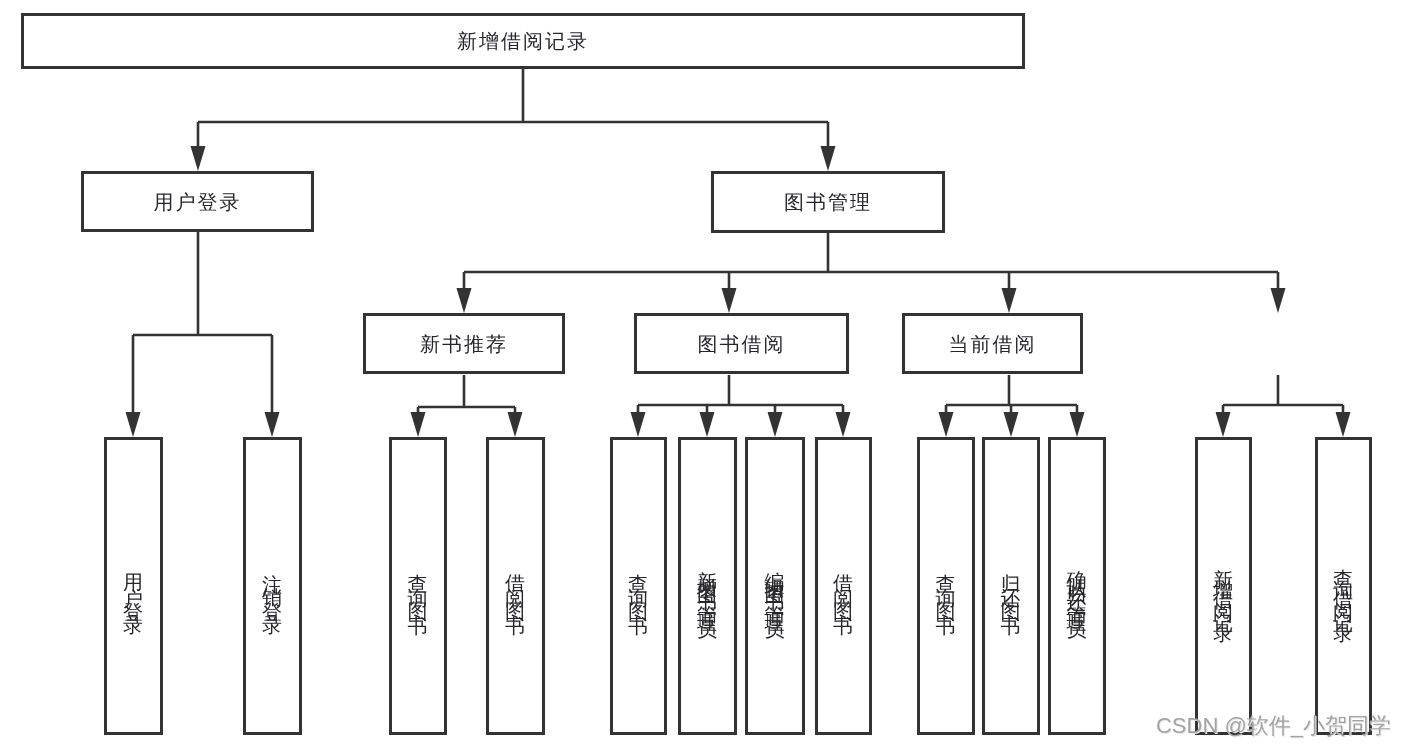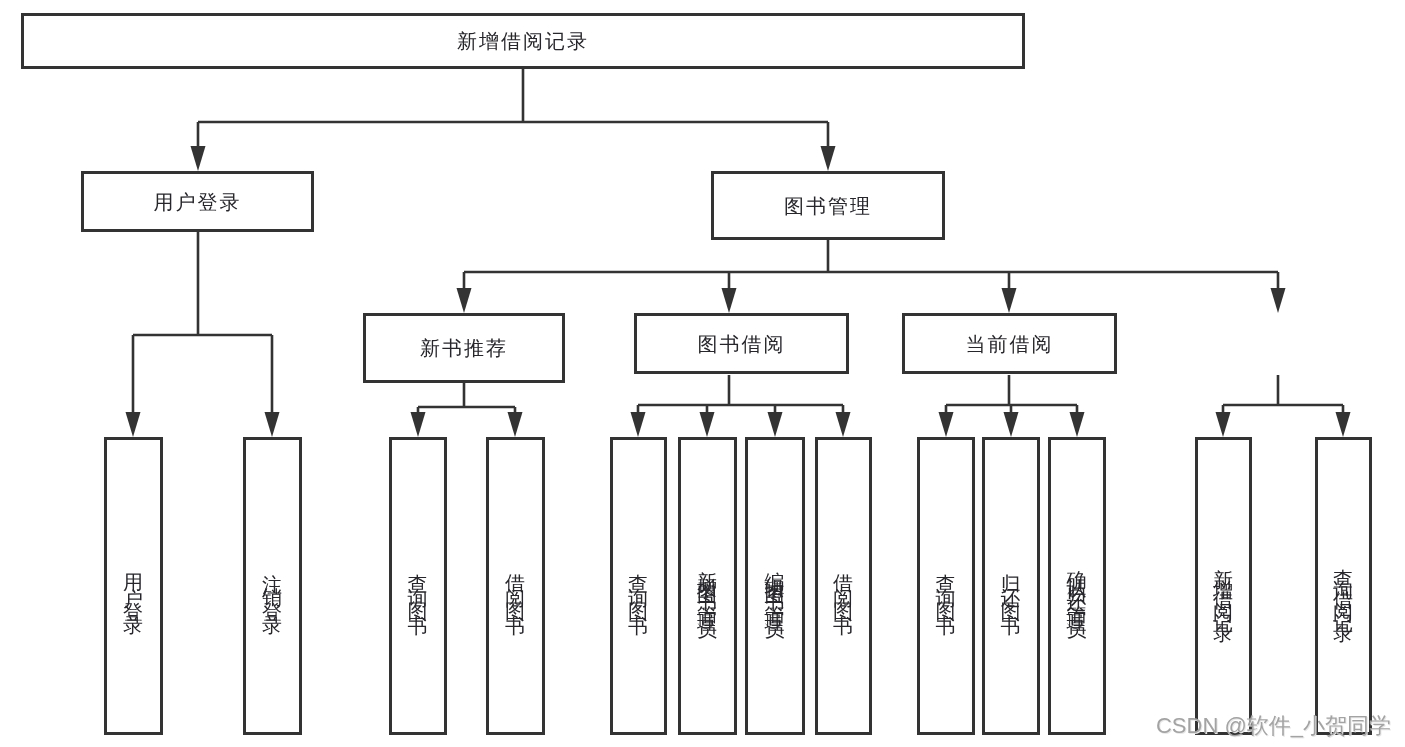--- a/index.html
+++ b/index.html
@@ -84,31 +84,31 @@
     </g>
   </svg>
 
   <div class="box box-h" style="left:21px;top:13px;width:1004px;height:56px">
     <span>新增借阅记录</span>
   </div>
 
   <div class="box box-h" style="left:81px;top:171px;width:233px;height:61px">
     <span>用户登录</span>
   </div>
-  <div class="box box-h" style="left:711px;top:171px;width:234px;height:69px">
+  <div class="box box-h" style="left:711px;top:171px;width:234px;height:62px">
     <span>图书管理</span>
   </div>
 
-  <div class="box box-h" style="left:363px;top:313px;width:202px;height:70px">
+  <div class="box box-h" style="left:363px;top:313px;width:202px;height:61px">
     <span>新书推荐</span>
   </div>
   <div class="box box-h" style="left:634px;top:313px;width:215px;height:61px">
     <span>图书借阅</span>
   </div>
-  <div class="box box-h" style="left:902px;top:313px;width:215px;height:61px">
+  <div class="box box-h" style="left:902px;top:313px;width:181px;height:61px">
     <span>当前借阅</span>
   </div>
 
   <div class="box box-v v4" style="left:104px;top:437px;width:59px;height:298px">
     <span>用户登录</span>
   </div>
   <div class="box box-v v4" style="left:243px;top:437px;width:59px;height:298px">
     <span>注销登录</span>
   </div>
 

